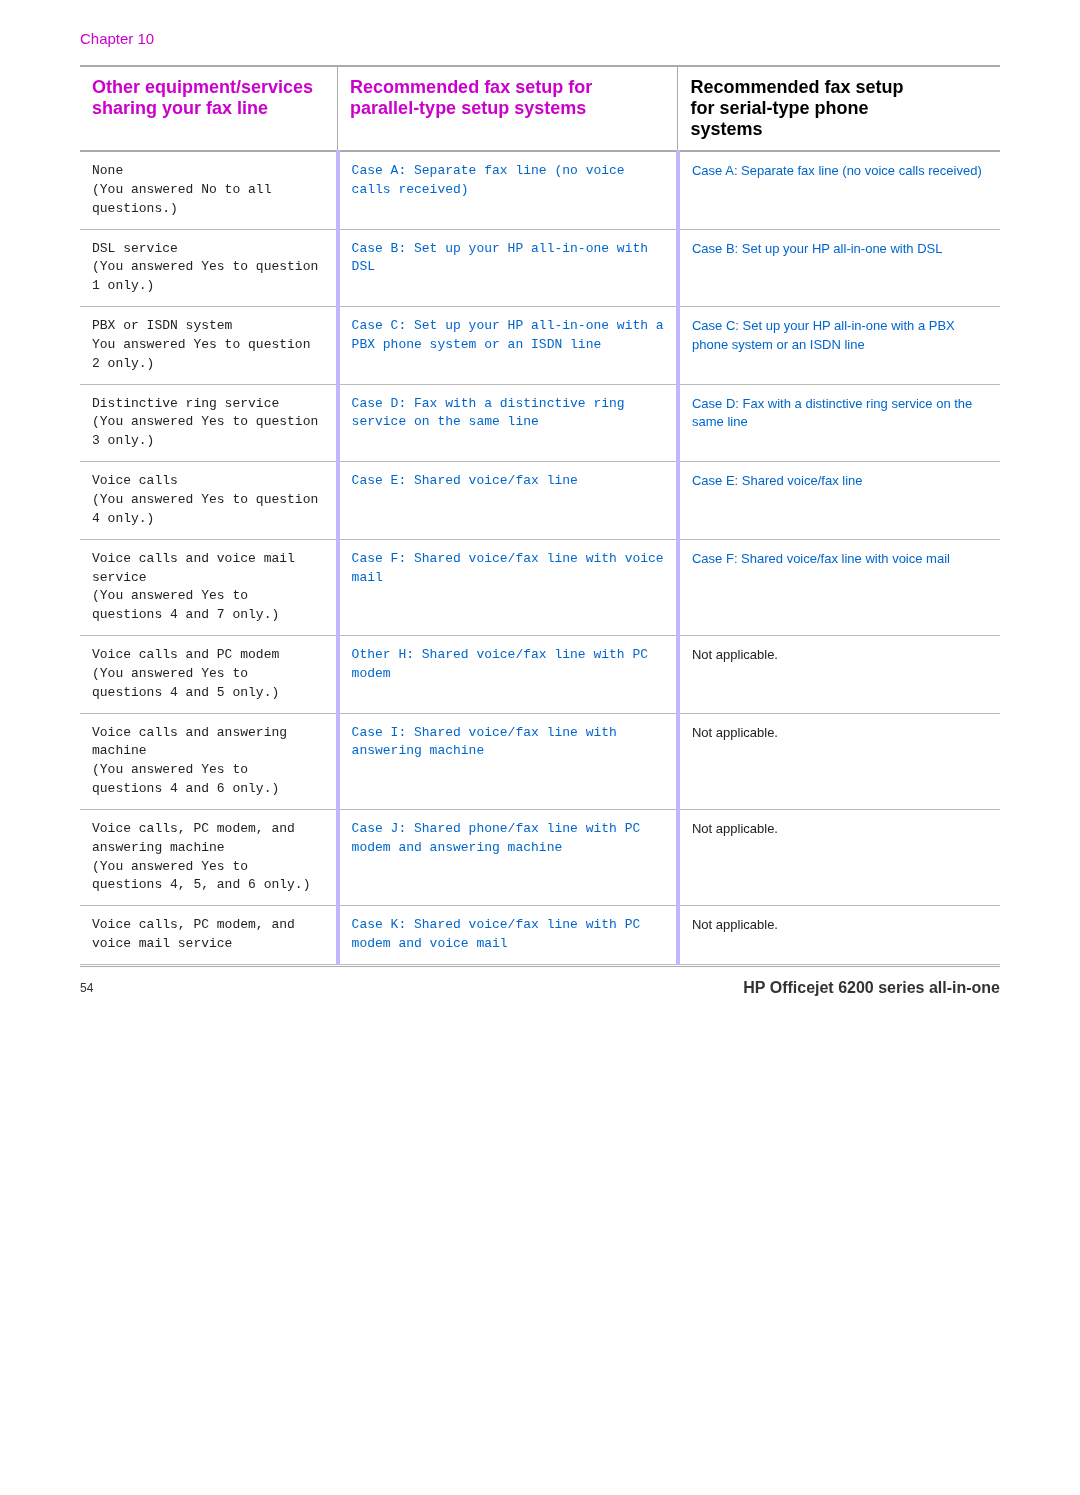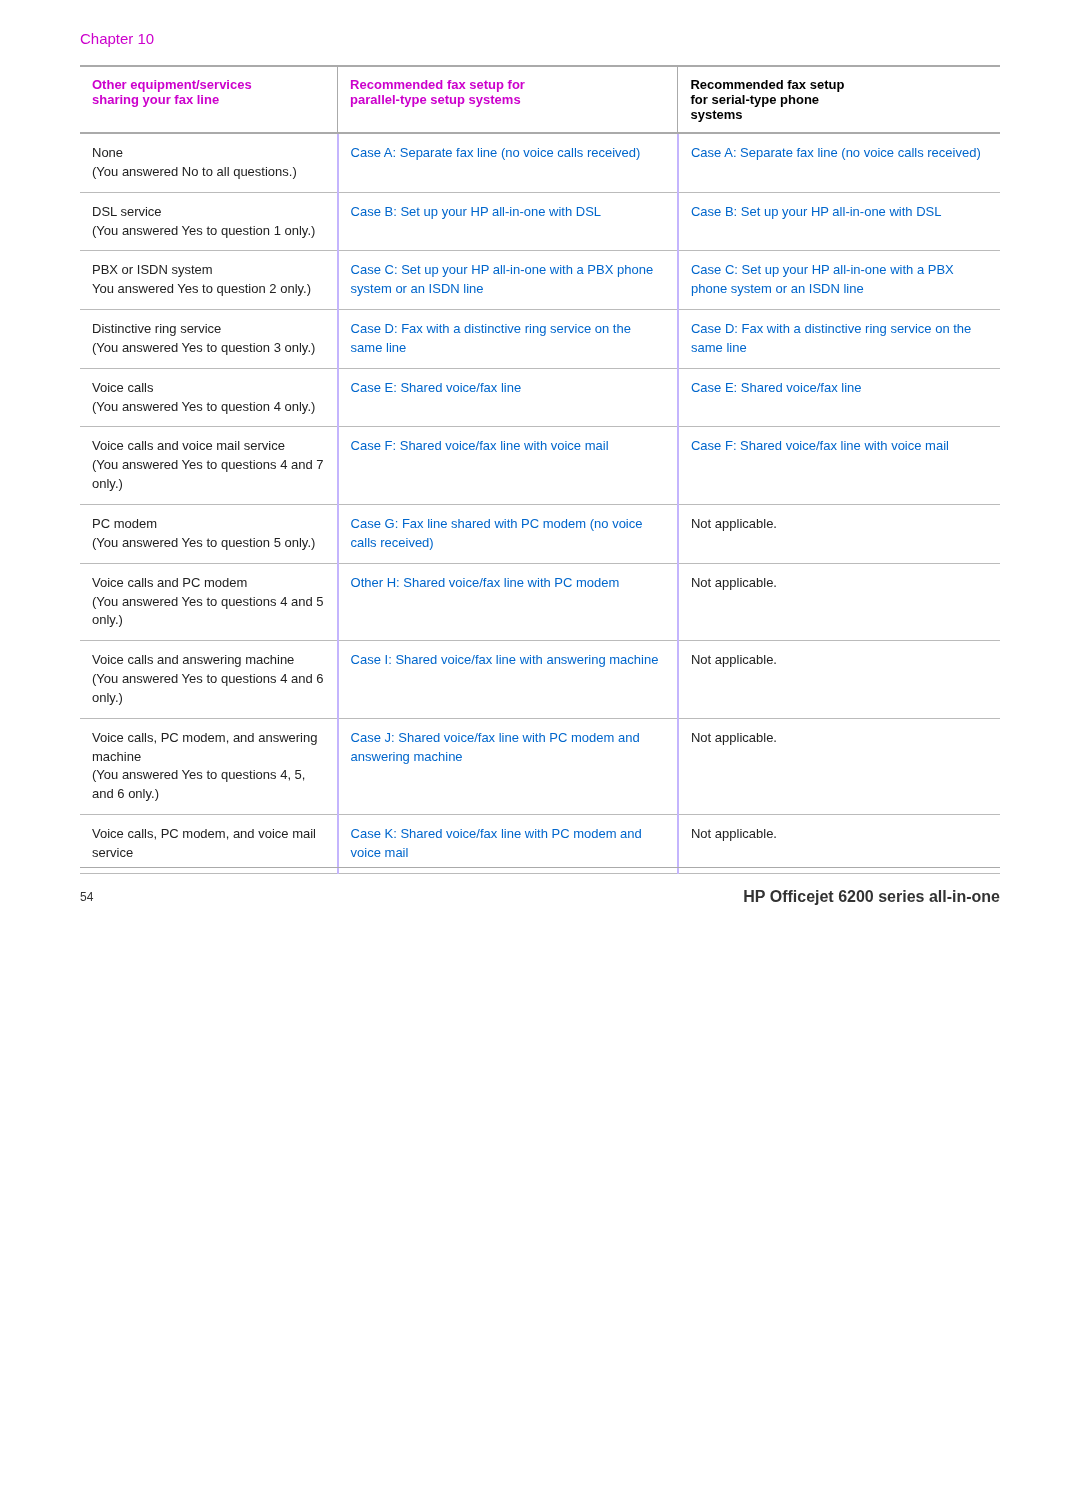--- a/index.html
+++ b/index.html
@@ -34,42 +34,43 @@
     table {
       width: 100%;
       border-collapse: collapse;
       margin-top: 5px;
     }
 
     thead th {
       background: #fff;
       color: #cc00cc;
       font-weight: bold;
-      font-size: 13px;
+      font-size: 18px;
       padding: 10px 12px;
       border-top: 2px solid #aaa;
       border-bottom: 2px solid #aaa;
       vertical-align: top;
       text-align: left;
     }
 
     thead th:not(:last-child) {
       border-right: 1px solid #aaa;
     }
 
     tbody tr td {
       padding: 10px 12px;
       vertical-align: top;
       border-bottom: 1px solid #bbb;
       font-size: 13px;
       line-height: 1.45;
     }
 
     tbody tr td:not(:last-child) {
-      border-right: 2px solid #c4b5fd;
+      border-right: 4px solid #c4b5fd;
+      font-family: Liberation Mono, monospace;
     }
 
     .col1 {
       width: 28%;
     }
 
     .col2 {
       width: 37%;
     }
 
@@ -79,21 +80,21 @@
 
     .footer {
       position: absolute;
       bottom: 28px;
       left: 80px;
       right: 80px;
       display: flex;
       justify-content: space-between;
       align-items: center;
       border-top: 1px solid #aaa;
-      padding-top: 20px;
+      padding-top: 12px;
       font-size: 12px;
       color: #333;
     }
 
     .footer-right {
       font-weight: bold;
       color: #333;
       font-size: 16px;
     }
   </style>
@@ -137,37 +138,32 @@
           <td class="col1">Voice calls<br>(You answered Yes to question 4 only.)</td>
           <td class="col2"><span style="color: rgb(0, 102, 204);">Case E: Shared voice/fax line</span></td>
           <td class="col3"><span style="color: rgb(0, 102, 204);">Case E: Shared voice/fax line</span></td>
         </tr>
         <tr>
           <td class="col1">Voice calls and voice mail service<br>(You answered Yes to questions 4 and 7 only.)</td>
           <td class="col2"><span style="color: rgb(0, 102, 204);">Case F: Shared voice/fax line with voice mail</span></td>
           <td class="col3"><span style="color: rgb(0, 102, 204);">Case F: Shared voice/fax line with voice mail</span></td>
         </tr>
         <tr>
-          <td class="col1">PC modem<br>(You answered Yes to question 5 only.)</td>
-          <td class="col2"><span style="color: rgb(0, 102, 204);">Case G: Fax line shared with PC modem (no voice calls received)</span></td>
-          <td class="col3">Not applicable.</td>
-        </tr>
-        <tr>
           <td class="col1">Voice calls and PC modem<br>(You answered Yes to questions 4 and 5 only.)</td>
           <td class="col2"><span style="color: rgb(0, 102, 204);">Other H: Shared voice/fax line with PC modem</span></td>
           <td class="col3">Not applicable.</td>
         </tr>
         <tr>
           <td class="col1">Voice calls and answering machine<br>(You answered Yes to questions 4 and 6 only.)</td>
           <td class="col2"><span style="color: rgb(0, 102, 204);">Case I: Shared voice/fax line with answering machine</span></td>
           <td class="col3">Not applicable.</td>
         </tr>
         <tr>
           <td class="col1">Voice calls, PC modem, and answering machine<br>(You answered Yes to questions 4, 5, and 6 only.)</td>
-          <td class="col2"><span style="color: rgb(0, 102, 204);">Case J: Shared voice/fax line with PC modem and answering machine</span></td>
+          <td class="col2"><span style="color: rgb(0, 102, 204);">Case J: Shared phone/fax line with PC modem and answering machine</span></td>
           <td class="col3">Not applicable.</td>
         </tr>
         <tr>
           <td class="col1">Voice calls, PC modem, and voice mail service</td>
           <td class="col2"><span style="color: rgb(0, 102, 204);">Case K: Shared voice/fax line with PC modem and voice mail</span></td>
           <td class="col3">Not applicable.</td>
         </tr>
       </tbody>
   </table>
 

